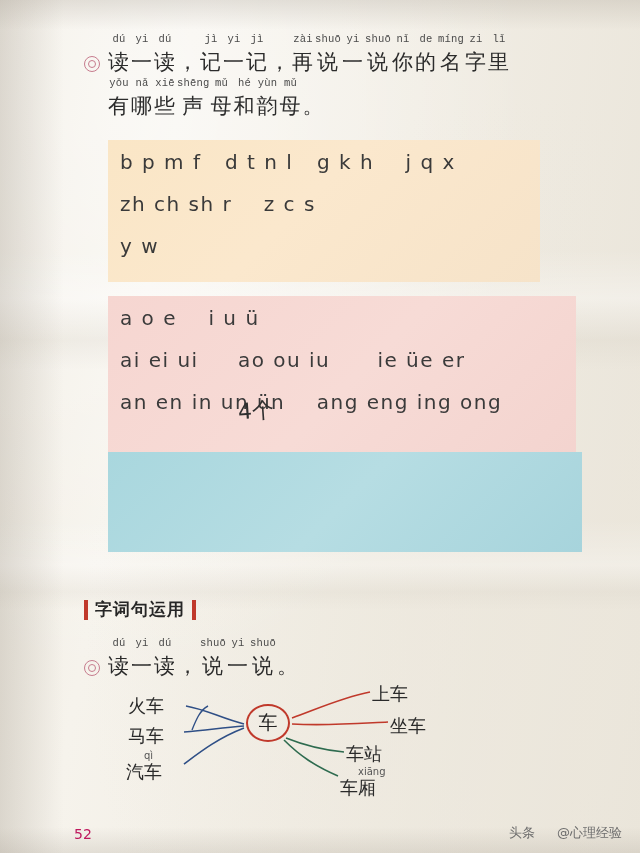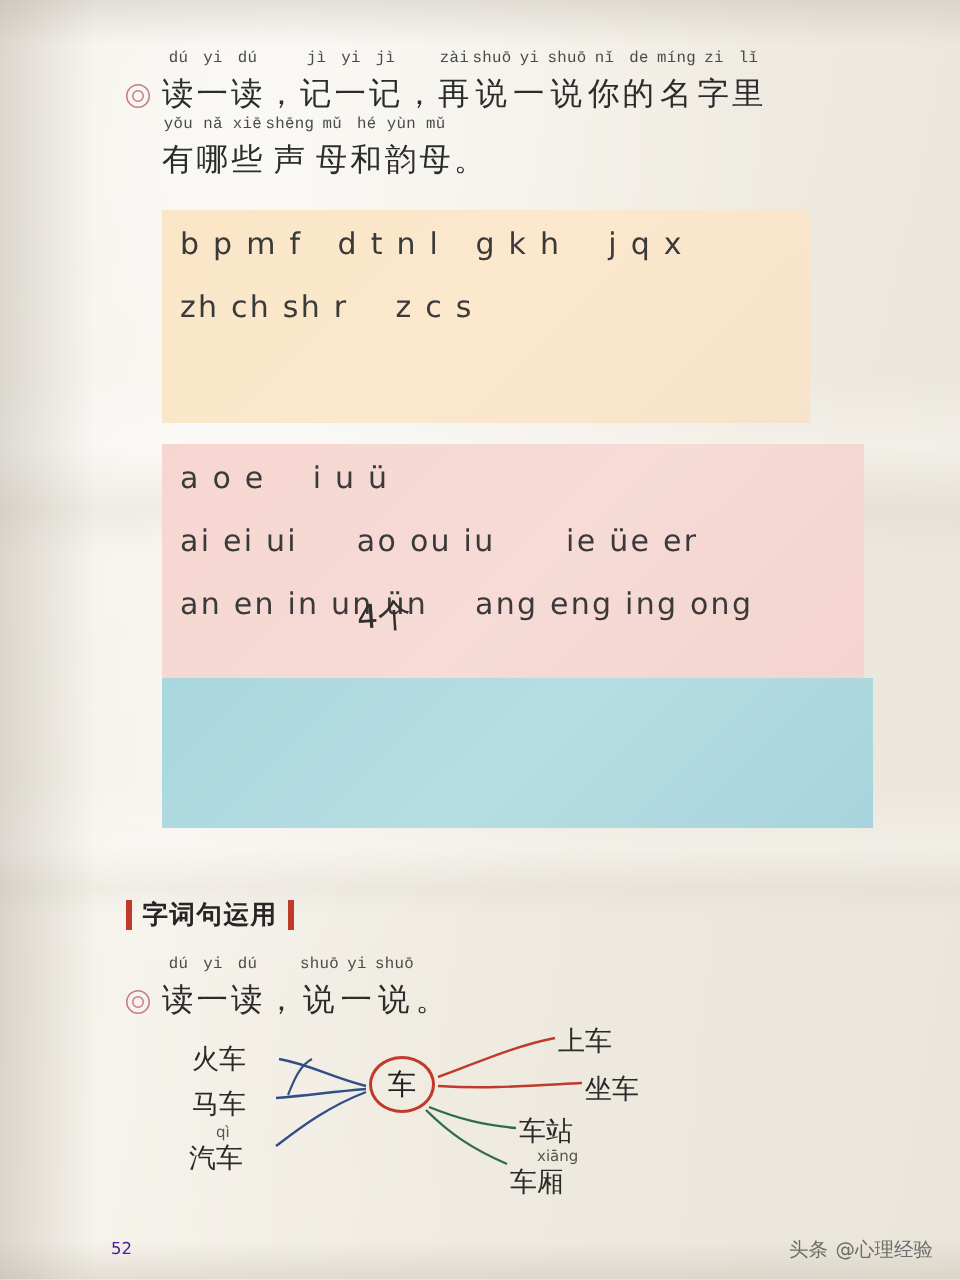--- a/index.html
+++ b/index.html
@@ -253,30 +253,30 @@
     color: #555;
     font-family: "DejaVu Sans", sans-serif;
   }
 
   
   .page-number {
     position: absolute;
     left: 74px;
     top: 826px;
     font-family: "DejaVu Sans", sans-serif;
-    font-size: 11px;
-    color: #4c1d95;
+    font-size: 14px;
+    color: #be185d;
   }
   .watermark {
     position: absolute;
     right: 18px;
     top: 824px;
     display: flex;
     align-items: flex-end;
-    gap: 5px;
+    gap: 22px;
     font-family: "DejaVu Sans", sans-serif;
     font-size: 13px;
     color: #6d6d6d;
   }
   .wm-logo {
     font-size: 13px;
     color: #6d6d6d;
   }
 </style>
 </head>
@@ -293,20 +293,21 @@
 
   <div class="instr">
     <div class="bullet-icon"></div>
     <div class="ruby-line" id="instr1line1"><span class="ruby"><span class="py">dú</span><span class="hz">读</span></span><span class="ruby"><span class="py">yi</span><span class="hz">一</span></span><span class="ruby"><span class="py">dú</span><span class="hz">读</span></span><span class="ruby nopy"><span class="py"></span><span class="hz">，</span></span><span class="ruby"><span class="py">jì</span><span class="hz">记</span></span><span class="ruby"><span class="py">yi</span><span class="hz">一</span></span><span class="ruby"><span class="py">jì</span><span class="hz">记</span></span><span class="ruby nopy"><span class="py"></span><span class="hz">，</span></span><span class="ruby"><span class="py">zài</span><span class="hz">再</span></span><span class="ruby"><span class="py">shuō</span><span class="hz">说</span></span><span class="ruby"><span class="py">yi</span><span class="hz">一</span></span><span class="ruby"><span class="py">shuō</span><span class="hz">说</span></span><span class="ruby"><span class="py">nǐ</span><span class="hz">你</span></span><span class="ruby"><span class="py">de</span><span class="hz">的</span></span><span class="ruby"><span class="py">míng</span><span class="hz">名</span></span><span class="ruby"><span class="py">zi</span><span class="hz">字</span></span><span class="ruby"><span class="py">lǐ</span><span class="hz">里</span></span></div>
     <div class="ruby-line" id="instr1line2"><span class="ruby"><span class="py">yǒu</span><span class="hz">有</span></span><span class="ruby"><span class="py">nǎ</span><span class="hz">哪</span></span><span class="ruby"><span class="py">xiē</span><span class="hz">些</span></span><span class="ruby"><span class="py">shēng</span><span class="hz">声</span></span><span class="ruby"><span class="py">mǔ</span><span class="hz">母</span></span><span class="ruby"><span class="py">hé</span><span class="hz">和</span></span><span class="ruby"><span class="py">yùn</span><span class="hz">韵</span></span><span class="ruby"><span class="py">mǔ</span><span class="hz">母</span></span><span class="ruby nopy"><span class="py"></span><span class="hz">。</span></span></div>
   </div>
 
   <div class="panel panel-yellow">
     <div class="pinyin-row">b p m f   d t n l   g k h    j q x</div>
     <div class="pinyin-row">zh ch sh r    z c s</div>
+    <div class="pinyin-row">y w</div>
   </div>
 
   <div class="panel panel-pink">
     <div class="pinyin-row">a o e    i u ü</div>
     <div class="pinyin-row">ai ei ui     ao ou iu      ie üe er</div>
     <div class="pinyin-row">an en in un ün    ang eng ing ong</div>
   </div>
   <div class="handwrite">4个</div>
 
   <div class="panel panel-blue">

